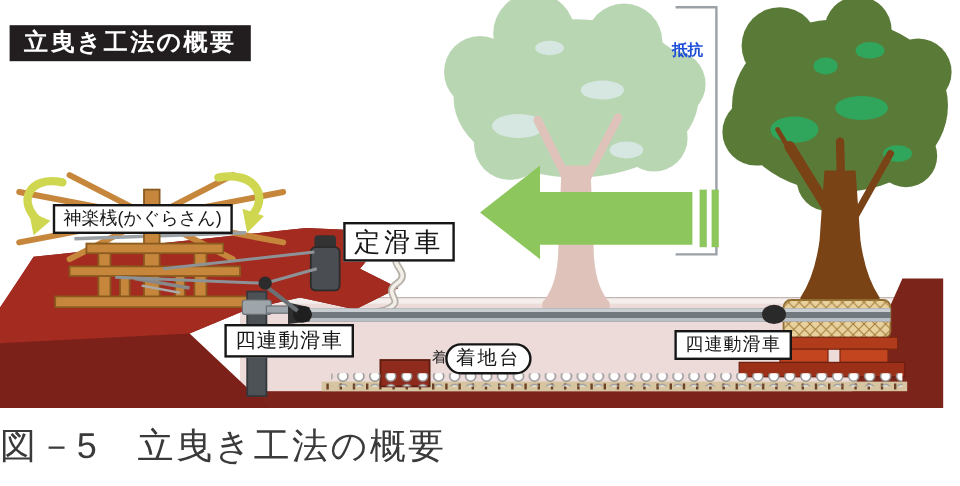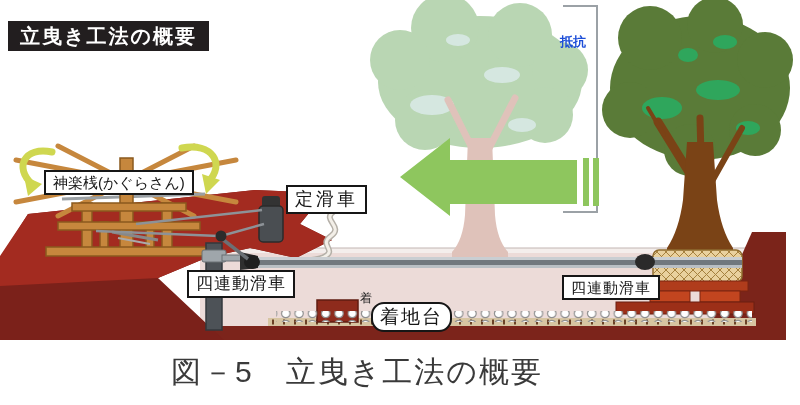--- a/index.html
+++ b/index.html
@@ -4,29 +4,29 @@
 <style>
   html,body{margin:0;padding:0;background:#fff;}
   .stage{position:relative;width:800px;height:405px;background:#fff;overflow:hidden;
          font-family:"Liberation Sans","DejaVu Sans",sans-serif;}
   .title-box{position:absolute;left:8px;top:21px;background:#221e1f;color:#fff;
              font-size:20px;font-weight:bold;letter-spacing:2px;padding:5px 12px;line-height:1;}
   .scene{position:absolute;left:0;top:0;width:800px;height:348px;}
   .lbl{position:absolute;background:#fff;border:2px solid #161616;color:#161616;
        padding:2px 7px;line-height:1.15;white-space:nowrap;z-index:5;}
   .lbl-kagura{left:44px;top:127px;font-size:15px;margin-top:43px;}
-  .lbl-fixed{left:286px;top:185px;font-size:18px;letter-spacing:3px;}
+  .lbl-fixed{left:286px;top:185px;font-size:22px;letter-spacing:3px;}
   .lbl-quadL{left:187px;top:270px;font-size:17px;letter-spacing:1px;}
-  .lbl-landing{left:371px;top:302px;font-size:19px;letter-spacing:2px;border-radius:13px;}
+  .lbl-landing{left:371px;top:286px;font-size:16px;letter-spacing:2px;border-radius:13px;}
   .lbl-quadR{left:562px;top:275px;font-size:15px;letter-spacing:1px;}
   .txt-resist{position:absolute;left:560px;top:33px;font-size:13px;font-weight:bold;color:#1d4ed8;z-index:4;}
   .txt-move{position:absolute;left:440px;top:164px;width:150px;text-align:center;
             font-size:27px;font-weight:bold;color:#2d2d2d;z-index:4;}
   .txt-hidden{position:absolute;left:360px;top:290px;font-size:12px;color:#222;z-index:1;}
-  .caption{position:absolute;left:0;top:352px;width:714px;text-align:center;
+  .caption{position:absolute;left:0;top:352px;width:714px;text-align:left;
            font-size:30px;color:#3a3a3a;letter-spacing:2px;}
 </style>
 </head>
 <body>
 
 <div class="stage">
 
   <div class="scene">
     <svg width="800" height="348" viewBox="0 0 800 348">
       <defs>

